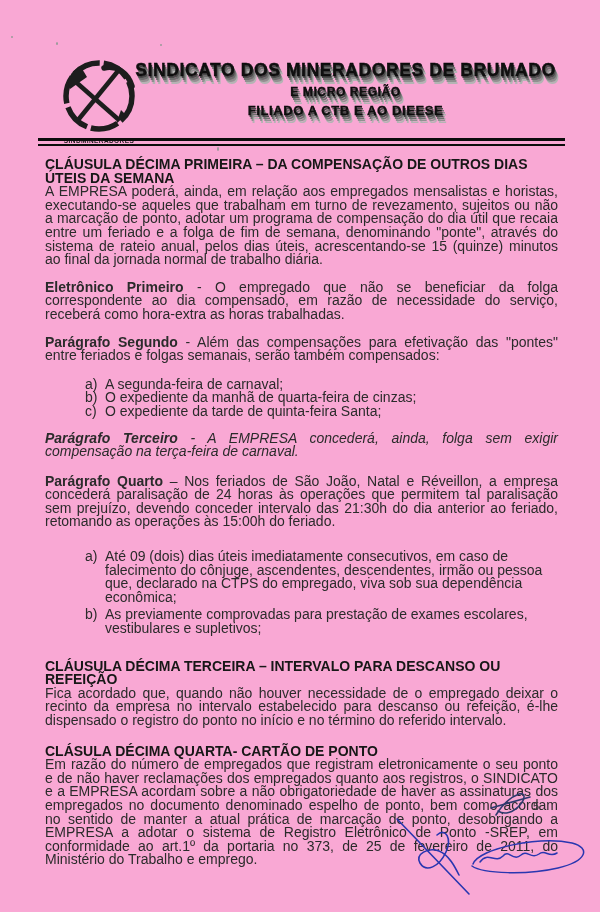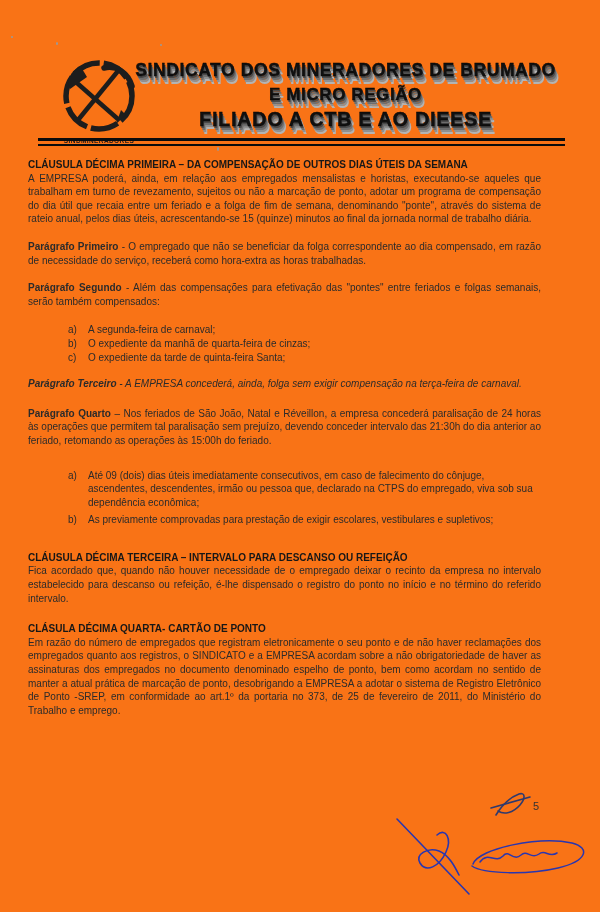--- a/index.html
+++ b/index.html
@@ -1,21 +1,21 @@
 <!DOCTYPE html>
 <html lang="pt"><head>
 <meta charset="utf-8">
 <style>
   html, body { margin: 0; padding: 0; background: #e8e8e8; }
   .page {
     position: relative;
     width: 600px;
     height: 912px;
     margin: 0 auto;
-    background: #f97316;
+    background: #f9a8d4;
     overflow: hidden;
     font-family: "Liberation Sans", "DejaVu Sans", sans-serif;
     color: #2b2b2b;
   }
 
   
   .logo-wrap { position: absolute; left: 46px; top: 58px; width: 106px; text-align: center; }
   .logo-svg { display: block; margin: 0 auto; }
   .logo-caption {
     margin-top: 1px;
@@ -32,30 +32,30 @@
     font-weight: bold;
     color: #101010;
     line-height: 1;
   }
   .title-line {
     text-shadow: 1px 2px 0 #4a4a4a, 2px 4px 0 #6e6e6e, 3px 6px 0 #909090, 4px 8px 0 #b4b4b4;
     letter-spacing: 0.6px;
     -webkit-text-stroke: 0.3px #000;
   }
   .title-l1 { font-size: 17.5px; margin-bottom: 6px; }
-  .title-l2 { font-size: 17px; margin-bottom: 6px; }
-  .title-l3 { font-size: 20px; }
+  .title-l2 { font-size: 12px; margin-bottom: 6px; }
+  .title-l3 { font-size: 13px; }
   .rule-a { position: absolute; left: 38px; top: 138px; width: 527px; border-top: 3px solid #0c0c0c; }
   .rule-b { position: absolute; left: 38px; top: 144px; width: 527px; border-top: 2px solid #0c0c0c; }
 
   
   .body-area {
     position: absolute;
-    left: 28px; top: 158px; width: 513px;
-    font-size: 10px;
+    left: 45px; top: 158px; width: 513px;
+    font-size: 14px;
     line-height: 13.6px;
   }
   .clause-heading { font-weight: bold; color: #171717; }
   .just { text-align: justify; }
   .bold { font-weight: bold; }
   .mt-std  { margin-top: 14px; }
   .mt-list { margin-top: 15px; }
   .mt-par3 { margin-top: 13px; font-style: italic; }
   .mt-par4 { margin-top: 16px; }
   .mt-c12  { margin-top: 21px; }
@@ -115,21 +115,21 @@
   <div class="rule-a"></div>
   <div class="rule-b"></div>
 
   <div class="body-area">
 
     <div>
       <div class="clause-heading">CLÁUSULA DÉCIMA PRIMEIRA – DA COMPENSAÇÃO DE OUTROS DIAS ÚTEIS DA SEMANA</div>
       <div class="just">A EMPRESA poderá, ainda, em relação aos empregados mensalistas e horistas, executando-se aqueles que trabalham em turno de revezamento, sujeitos ou não a marcação de ponto, adotar um programa de compensação do dia útil que recaia entre um feriado e a folga de fim de semana, denominando "ponte", através do sistema de rateio anual, pelos dias úteis, acrescentando-se 15 (quinze) minutos ao final da jornada normal de trabalho diária.</div>
     </div>
 
-    <p class="just mt-std" style="margin-bottom:0"><span class="bold">Parágrafo Primeiro</span><span> - O empregado que não se beneficiar da folga correspondente ao dia compensado, em razão de necessidade do serviço, receberá como hora-extra as horas trabalhadas.</span></p>
+    <p class="just mt-std" style="margin-bottom:0"><span class="bold">Eletrônico Primeiro</span><span> - O empregado que não se beneficiar da folga correspondente ao dia compensado, em razão de necessidade do serviço, receberá como hora-extra as horas trabalhadas.</span></p>
 
     <p class="just mt-std" style="margin-bottom:0"><span class="bold">Parágrafo Segundo</span><span> - Além das compensações para efetivação das "pontes" entre feriados e folgas semanais, serão também compensados:</span></p>
 
     <div class="list mt-list">
       <div class="li">
         <span class="marker">a)</span>
         <span class="txt">A segunda-feira de carnaval;</span>
       </div>
       <div class="li">
         <span class="marker">b)</span>
@@ -148,21 +148,21 @@
     <div class="mt-c12">
     </div>
 
     <div class="list mt-list">
       <div class="li">
         <span class="marker">a)</span>
         <span class="txt">Até 09 (dois) dias úteis imediatamente consecutivos, em caso de falecimento do cônjuge, ascendentes, descendentes, irmão ou pessoa que, declarado na CTPS do empregado, viva sob sua dependência econômica;</span>
       </div>
       <div class="li spaced">
         <span class="marker">b)</span>
-        <span class="txt">As previamente comprovadas para prestação de exigir escolares, vestibulares e supletivos;</span>
+        <span class="txt">As previamente comprovadas para prestação de exames escolares, vestibulares e supletivos;</span>
       </div>
     </div>
 
     <div class="mt-c13">
       <div class="clause-heading">CLÁUSULA DÉCIMA TERCEIRA – INTERVALO PARA DESCANSO OU REFEIÇÃO</div>
       <div class="just">Fica acordado que, quando não houver necessidade de o empregado deixar o recinto da empresa no intervalo estabelecido para descanso ou refeição, é-lhe dispensado o registro do ponto no início e no término do referido intervalo.</div>
     </div>
 
     <div class="mt-c14">
       <div class="clause-heading">CLÁSULA DÉCIMA QUARTA- CARTÃO DE PONTO</div>

